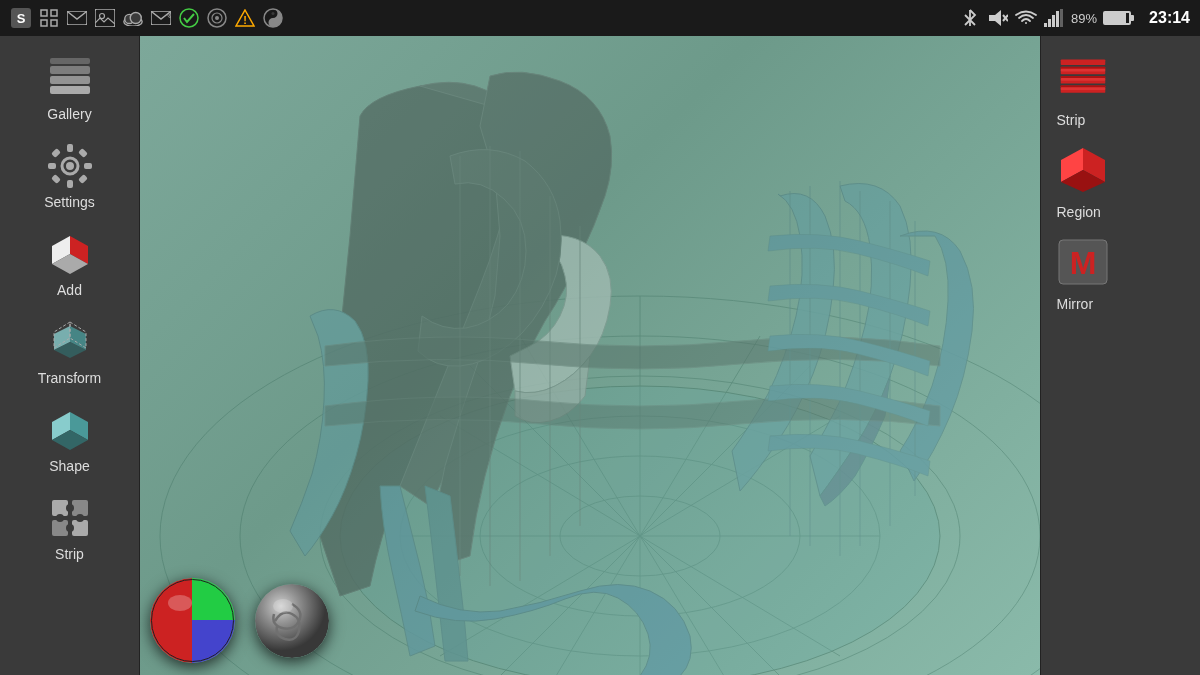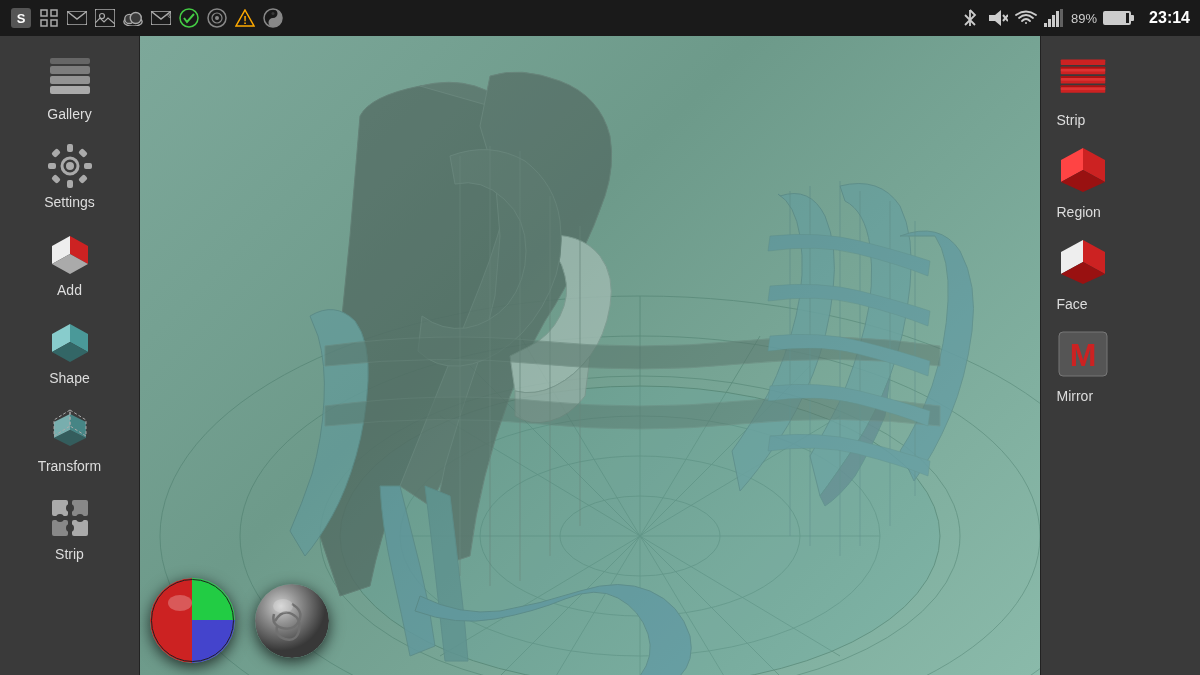--- a/index.html
+++ b/index.html
@@ -349,40 +349,40 @@
           <polygon points="22,22 4,32 22,42 40,32" fill="#aaaaaa"></polygon>
         </svg>
       </div>
       <span class="sidebar-label">Add</span>
     </div>
 
     <div class="sidebar-item">
       <div class="sidebar-icon">
         <svg width="44" height="44" viewBox="0 0 44 44">
 
-          <polygon points="22,4 40,14 40,32 22,22" fill="#4a9999"></polygon>
-          <polygon points="22,4 4,14 4,32 22,22" fill="#88cccc"></polygon>
-          <polygon points="22,22 4,32 22,42 40,32" fill="#336666"></polygon>
-        </svg>
-      </div>
-      <span class="sidebar-label">Shape</span>
-    </div>
-
-    <div class="sidebar-item">
-      <div class="sidebar-icon">
-        <svg width="44" height="44" viewBox="0 0 44 44">
-
           <polygon points="22,6 38,14 38,30 22,22" fill="#4a9999" opacity="0.8"></polygon>
           <polygon points="22,6 6,14 6,30 22,22" fill="#88cccc" opacity="0.8"></polygon>
           <polygon points="22,22 6,30 22,38 38,30" fill="#336666" opacity="0.8"></polygon>
           <polygon points="22,2 38,12 38,28 22,18" fill="none" stroke="#aaa" stroke-width="1" stroke-dasharray="3,2"></polygon>
           <polygon points="22,2 6,12 6,28 22,18" fill="none" stroke="#aaa" stroke-width="1" stroke-dasharray="3,2"></polygon>
         </svg>
       </div>
       <span class="sidebar-label">Transform</span>
+    </div>
+
+    <div class="sidebar-item">
+      <div class="sidebar-icon">
+        <svg width="44" height="44" viewBox="0 0 44 44">
+
+          <polygon points="22,4 40,14 40,32 22,22" fill="#4a9999"></polygon>
+          <polygon points="22,4 4,14 4,32 22,22" fill="#88cccc"></polygon>
+          <polygon points="22,22 4,32 22,42 40,32" fill="#336666"></polygon>
+        </svg>
+      </div>
+      <span class="sidebar-label">Shape</span>
     </div>
 
     <div class="sidebar-item">
       <div class="sidebar-icon">
         <svg width="44" height="44" viewBox="0 0 44 44">
 
           <rect x="4" y="4" width="16" height="16" rx="2" fill="#aaa"></rect>
           <rect x="24" y="4" width="16" height="16" rx="2" fill="#888"></rect>
           <rect x="4" y="24" width="16" height="16" rx="2" fill="#888"></rect>
           <rect x="24" y="24" width="16" height="16" rx="2" fill="#aaa"></rect>
@@ -546,31 +546,20 @@
 
           <polygon points="26,4 48,16 48,38 26,26" fill="#cc2222"></polygon>
           <polygon points="26,4 4,16 4,38 26,26" fill="#ff4444"></polygon>
           <polygon points="26,26 4,38 26,48 48,38" fill="#991111"></polygon>
         </svg>
       </div>
       <span class="right-label">Region</span>
     </div>
 
 
-    <div class="right-item">
-      <div class="right-icon">
-        <svg width="52" height="52" viewBox="0 0 52 52">
-
-          <polygon points="26,4 48,16 48,38 26,26" fill="#cc2222"></polygon>
-          <polygon points="26,4 4,16 4,38 26,26" fill="#eeeeee"></polygon>
-          <polygon points="26,26 4,38 26,48 48,38" fill="#991111"></polygon>
-        </svg>
-      </div>
-      <span class="right-label">Face</span>
-    </div>
 
     <div class="right-item">
       <div class="right-icon">
         <svg width="52" height="48" viewBox="0 0 52 48">
 
           <rect x="2" y="2" width="48" height="44" rx="4" fill="#555" stroke="#777" stroke-width="1"></rect>
           <text x="26" y="36" text-anchor="middle" font-size="32" font-weight="900" fill="#cc2222" font-family="Arial">M</text>
         </svg>
       </div>
       <span class="right-label">Mirror</span>

